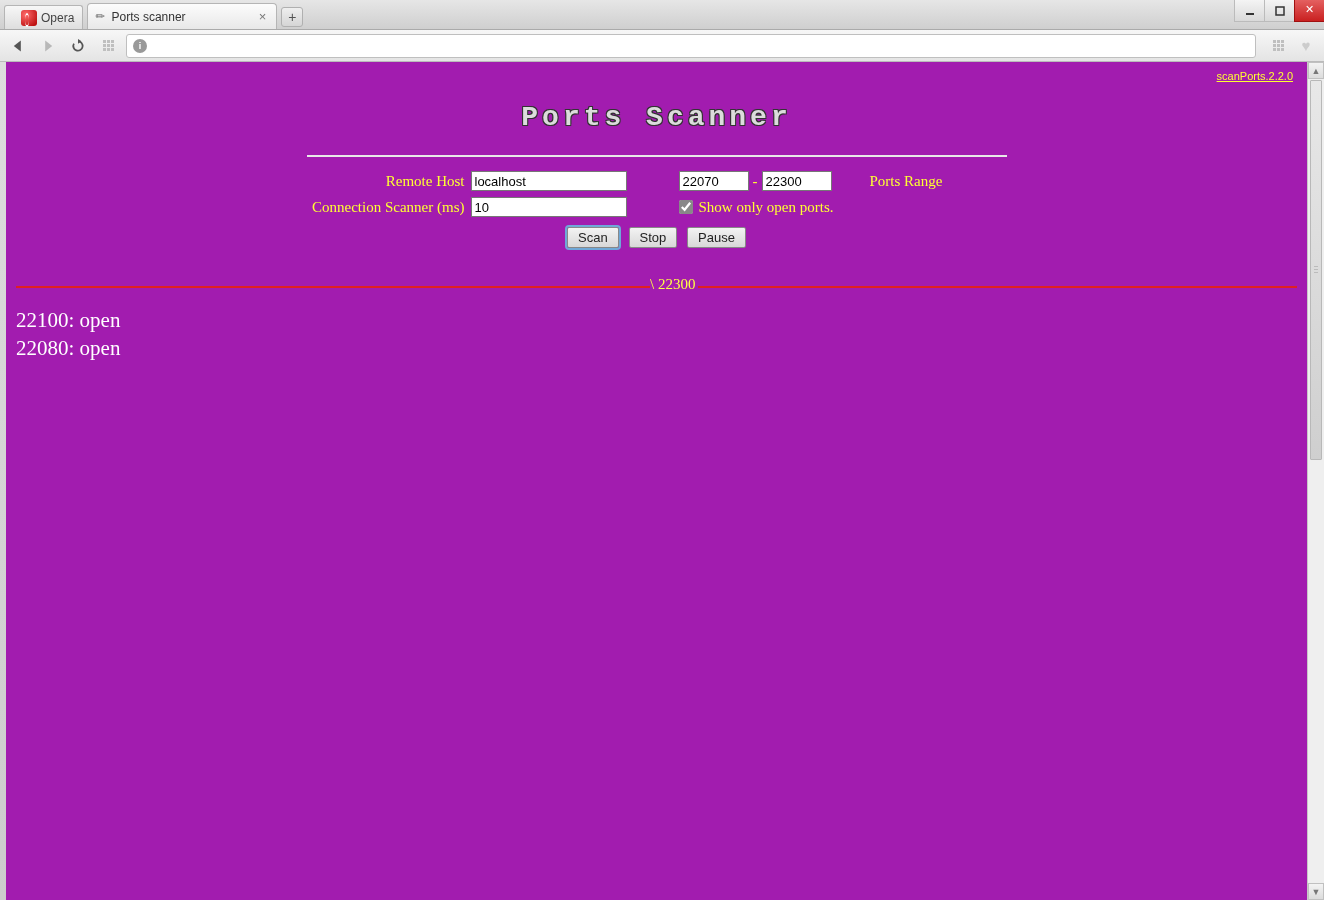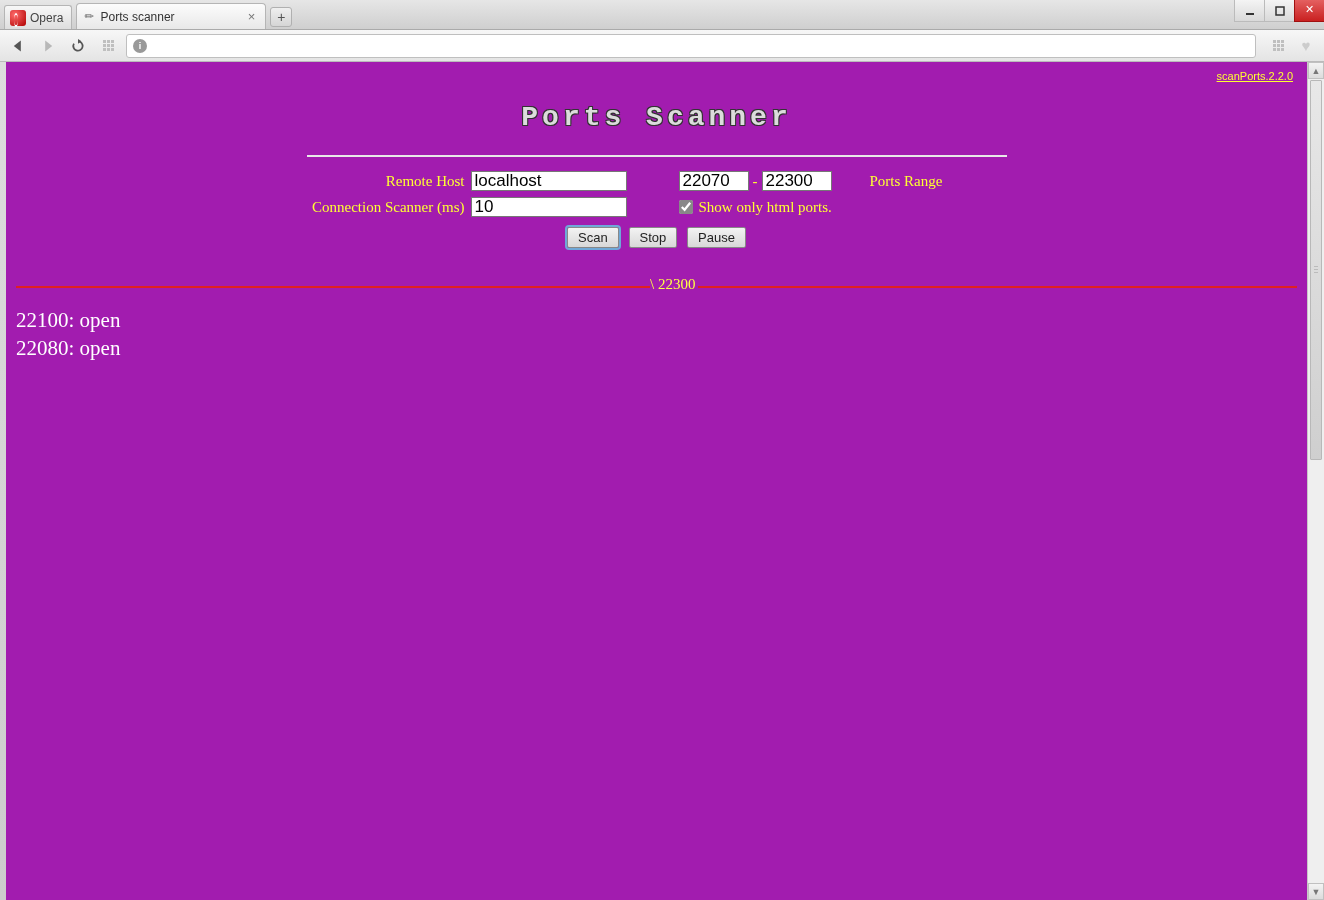--- a/index.html
+++ b/index.html
@@ -7,21 +7,21 @@
   body { background: #e8e8e8; }
 
   
   .window-controls { position: absolute; top: 0; right: 0; display: flex; height: 22px; z-index: 10; }
   .win-btn { width: 30px; height: 22px; display: flex; align-items: center; justify-content: center; font-size: 11px; background: linear-gradient(#f4f4f4,#d9d9d9); border-left: 1px solid #bbb; border-bottom: 1px solid #bbb; color: #333; }
   .win-btn.close { background: linear-gradient(#e46060,#c92020); color: #fff; border-color: #a01010; padding-bottom:2px;}
   .win-btn svg { width: 10px; height: 10px; }
 
   
   .tabstrip { height: 30px; background: linear-gradient(#e6e6e6,#cfcfcf); display: flex; align-items: flex-end; padding-left: 4px; gap: 4px; border-bottom: 1px solid #aaa; position: relative; }
-  .opera-btn { display: flex; align-items: center; gap: 4px; padding: 2px 8px 2px 5px; background: linear-gradient(#f7f7f7,#dedede); border: 1px solid #b5b5b5; border-bottom: none; border-radius: 3px 3px 0 0; height: 24px; font-size: 12px; color: #444; }
+  .opera-btn { display: flex; align-items: center; gap: 4px; padding: 2px 8px 2px 16px; background: linear-gradient(#f7f7f7,#dedede); border: 1px solid #b5b5b5; border-bottom: none; border-radius: 3px 3px 0 0; height: 24px; font-size: 12px; color: #444; }
   .opera-btn .o-icon { width: 16px; height: 16px; border-radius: 3px; background: radial-gradient(circle at 30% 30%,#ff6b6b,#b00000); position: relative; }
   .opera-btn .o-icon::after { content:""; position:absolute; left:4px; top:3px; width:4px; height:10px; border:2px solid #fff; border-radius:50%; border-left:none; border-right:none;}
   .tab { display: flex; align-items: center; gap: 6px; padding: 0 8px; height: 26px; background: linear-gradient(#fcfcfc,#e8e8e8); border: 1px solid #b5b5b5; border-bottom: none; border-radius: 4px 4px 0 0; font-size: 12px; color: #333; min-width: 190px; }
   .tab .pg-icon { font-size: 11px; color: #555; transform: rotate(-45deg);}
   .tab .close-x { margin-left: auto; color: #777; font-size: 13px; padding: 0 2px; }
   .newtab { width: 22px; height: 20px; background: linear-gradient(#efefef,#d5d5d5); border: 1px solid #b0b0b0; border-radius: 3px; display: flex; align-items: center; justify-content: center; color: #555; font-size: 14px; margin-bottom: 2px;}
 
   
   .navbar { height: 32px; background: linear-gradient(#f7f7f7,#e4e4e4); display: flex; align-items: center; padding: 0 6px; gap: 6px; border-bottom: 1px solid #bbb; }
   .nav-icn { width: 24px; height: 24px; display: flex; align-items: center; justify-content: center; color: #555; border-radius: 3px; }
@@ -46,21 +46,21 @@
   .scroll-thumb { position: absolute; left: 2px; right: 2px; top: 18px; height: 380px; background: linear-gradient(#e8e8e8,#cfcfcf); border: 1px solid #b8b8b8; border-radius: 1px; }
   .scroll-thumb::after { content:""; position:absolute; left:3px; right:3px; top:50%; height:8px; transform:translateY(-50%); background: repeating-linear-gradient(#bbb 0 1px, transparent 1px 3px);}
 
   
   .version-link { position: absolute; top: 8px; right: 14px; color: #ffff33; font-size: 11px; text-decoration: underline; font-family: Arial,sans-serif; }
   .title { text-align: center; margin-top: 40px; font-family: "Courier New", monospace; font-size: 28px; letter-spacing: 4px; color: #dcdcdc; text-shadow: 1px 1px 0 #333, -1px -1px 0 #333, 1px -1px 0 #333, -1px 1px 0 #333; font-weight: bold;}
   .hr1 { width: 700px; height: 2px; background: #e8e8e8; margin: 22px auto 14px; }
   .form-area { width: 700px; margin: 0 auto; color: #ffff33; font-size: 15px; }
   .form-row { display: flex; align-items: center; margin: 6px 0; }
   .lbl-left { width: 164px; text-align: right; padding-right: 6px; white-space: nowrap; }
-  .txt { background: #fff; border: 1px solid #777; color: #000; font-family: Arial,sans-serif; font-size: 17px; padding: 1px 3px; height: 20px; }
+  .txt { background: #fff; border: 1px solid #777; color: #000; font-family: Arial,sans-serif; font-size: 13px; padding: 1px 3px; height: 20px; }
   .txt.host { width: 156px; }
   .txt.port { width: 70px; }
   .txt.timeout { width: 156px; }
   .gap1 { width: 52px; }
   .dash { color: #ffff33; padding: 0 4px; }
   .lbl-right { padding-left: 6px; margin-left: 32px; }
   .cb { width: 14px; height: 14px; accent-color: #888; margin-right: 6px;}
   .btn-row { text-align: center; margin-top: 10px; }
   .btn { background: linear-gradient(#f3f3f3,#d8d8d8); border: 1px solid #888; color: #222; font-size: 13px; font-family: Arial,sans-serif; padding: 2px 10px; margin: 0 3px; border-radius: 2px; }
   .btn.primary { outline: 2px solid #6fa8d8; outline-offset: 0; }
@@ -169,21 +169,21 @@
         <input class="txt port" type="text" value="22070" style="">
         <span class="dash">-</span>
         <input class="txt port" type="text" value="22300" style="">
         <span class="lbl-right">Ports Range</span>
       </div>
       <div class="form-row">
         <span class="lbl-left">Connection Scanner (ms)</span>
         <input class="txt timeout" type="text" value="10" style="">
         <span class="gap1"></span>
         <input class="cb" type="checkbox" checked="" style="">
-        <span>Show only html ports.</span>
+        <span>Show only open ports.</span>
       </div>
       <div class="btn-row">
         <button class="btn primary">Scan</button>
         <button class="btn">Stop</button>
         <button class="btn">Pause</button>
       </div>
     </div>
 
     <div class="progress-wrap">
       <div class="red-left"></div>

